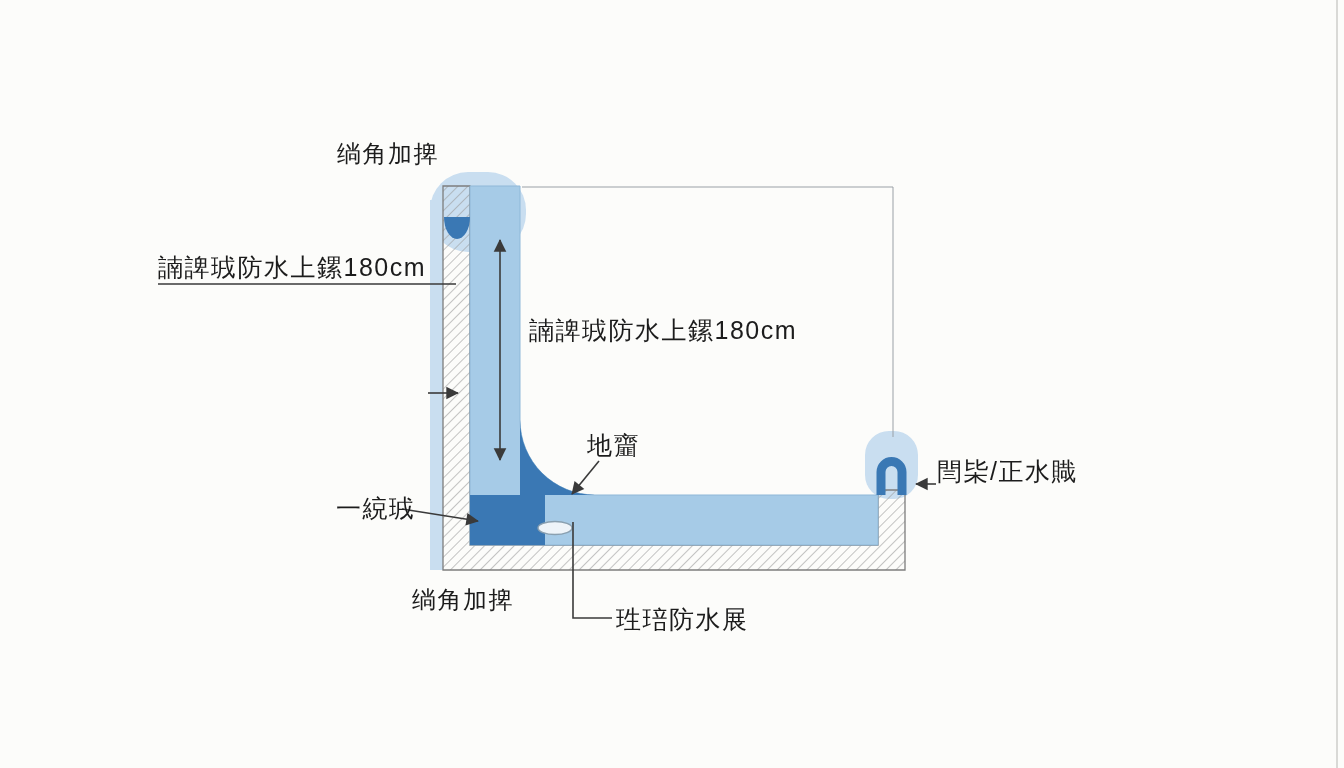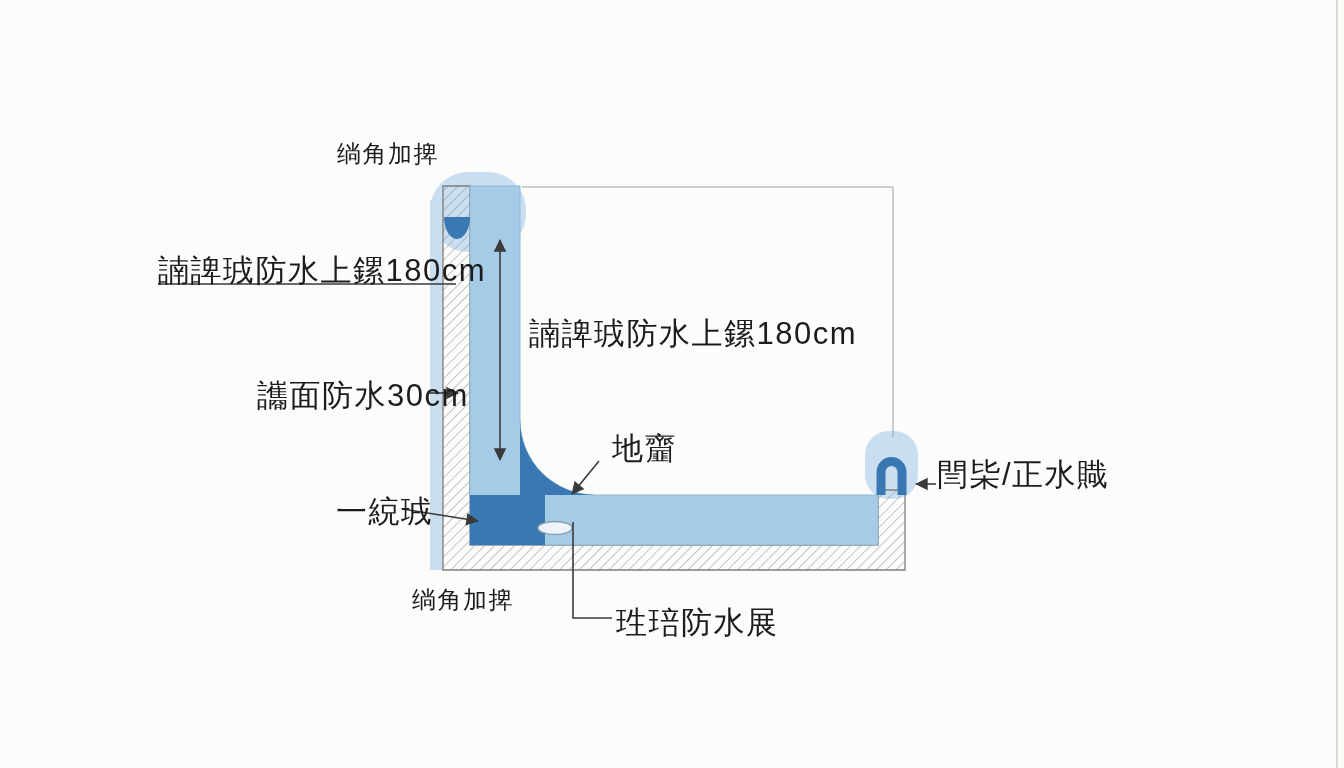--- a/index.html
+++ b/index.html
@@ -3,21 +3,21 @@
 <meta charset="utf-8">
 <style>
   html,body { margin:0; padding:0; background:#e8e8e6; }
   .stage {
     position:relative; width:1344px; height:768px;
     background:#fcfcfa; overflow:hidden;
     font-family:Liberation Sans, sans-serif;
   }
   svg.layer { position:absolute; left:0; top:0; }
   .lbl {
-    position:absolute; color:#1c1c1c; font-size:31px;
+    position:absolute; color:#1c1c1c; font-size:25px;
     white-space:nowrap; letter-spacing:1.5px; line-height:1.1;
   }
   .lbl.big { font-size:24px; }
   .ann { stroke:#3a3a3a; stroke-width:1.6; fill:none; }
   .thin-outline { stroke:#9aa0a6; stroke-width:1; fill:none; }
 </style>
 </head>
 <body>
 
 <div class="stage">
@@ -61,23 +61,22 @@
 
     <rect x="1336" y="0" width="2" height="768" fill="#d9d9d6"></rect>
   </svg>
 
   <div class="lbl big" style="left:337px; top:141px;">绱角加捭</div>
 
   <div class="lbl" style="left:158px; top:254px;">諵諀珬防水上鏍180cm</div>
 
   <div class="lbl" style="left:529px; top:317px;">諵諀珬防水上鏍180cm</div>
 
-  <div class="lbl" style="left:257px; top:379px;">讗面防水30cm</div>
 
-  <div class="lbl" style="left:612px; top:432px;">地齏</div>
+  <div class="lbl" style="left:587px; top:432px;">地齏</div>
 
   <div class="lbl" style="left:937px; top:458px;">閆枈/正水賳</div>
 
   <div class="lbl" style="left:336px; top:495px;">一綂珬</div>
 
   <div class="lbl big" style="left:412px; top:587px;">绱角加捭</div>
 
   <div class="lbl" style="left:616px; top:606px;text-align:center;">珄琣防水展</div>
 
 </div>

